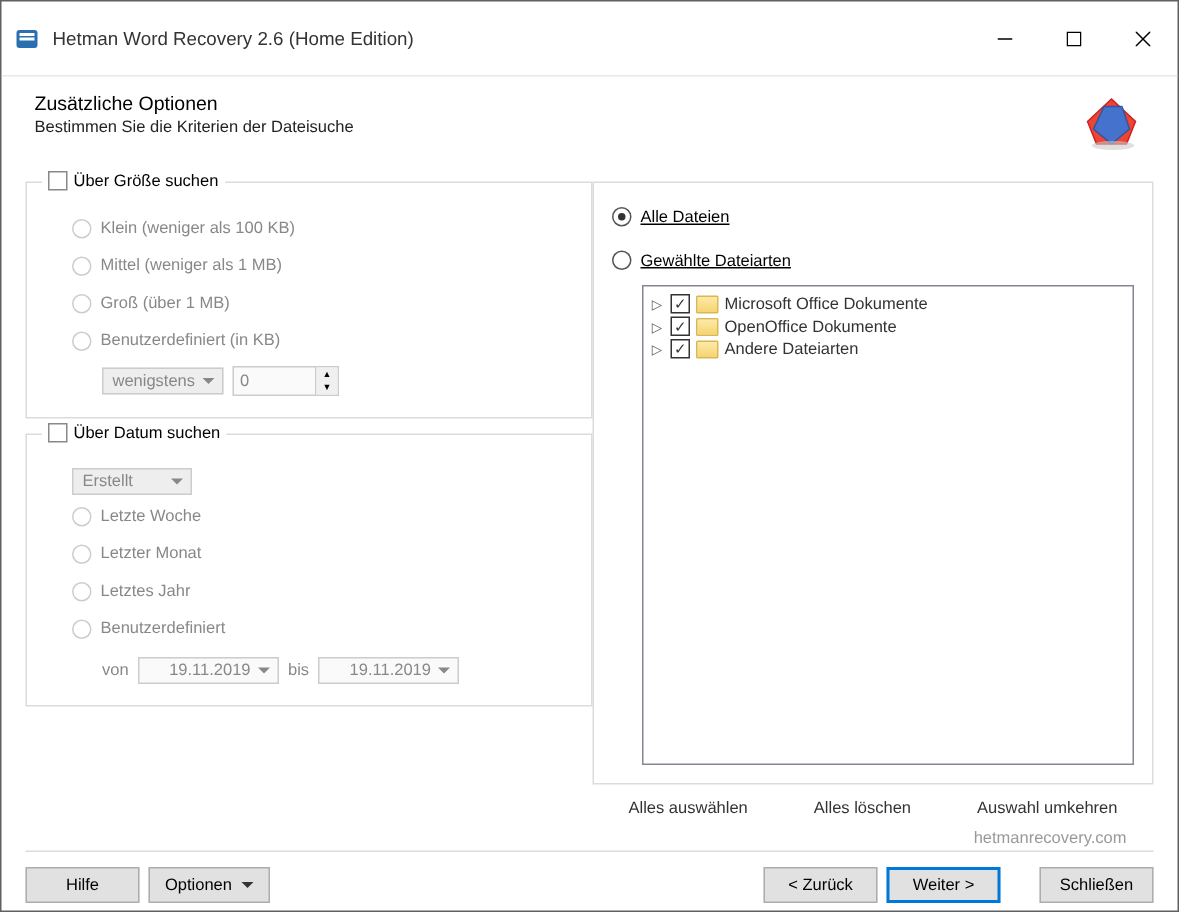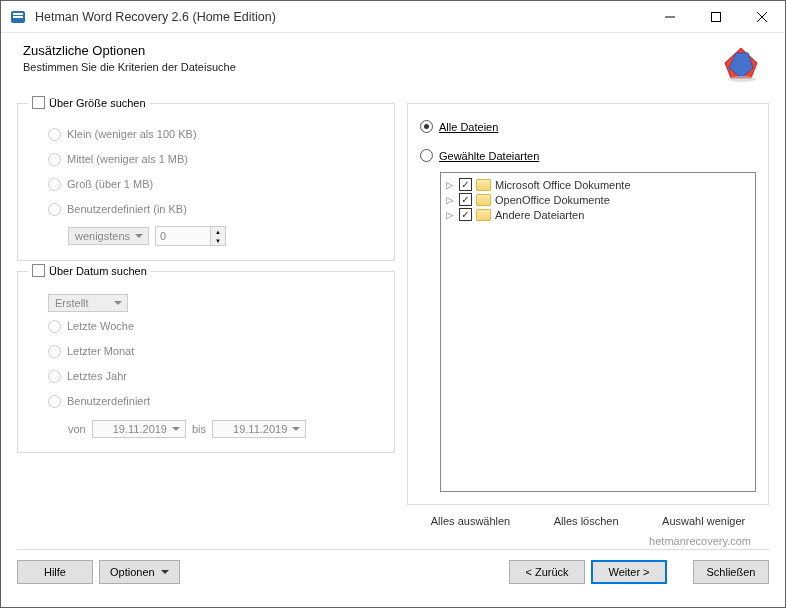--- a/index.html
+++ b/index.html
@@ -1,29 +1,29 @@
 <!DOCTYPE html>
 <html><head>
 <meta charset="utf-8">
 <style>
 * { box-sizing: border-box; margin: 0; padding: 0; font-family: 'Segoe UI', Tahoma, sans-serif; }
 body { background: #fff; width: 786px; height: 608px; overflow: hidden; border: 1px solid #606060; }
-.titlebar { height: 32px; display: flex; align-items: center; padding-left: 8px; border-bottom: 1px solid #e8e8e8; }
+.titlebar { height: 50px; display: flex; align-items: center; padding-left: 8px; border-bottom: 1px solid #e8e8e8; }
 .titlebar-icon { width: 18px; height: 18px; margin-right: 8px; }
 .titlebar-title { flex: 1; font-size: 12.5px; color: #333; }
 .win-controls { display: flex; height: 100%; }
 .win-btn { width: 46px; height: 100%; display: flex; align-items: center; justify-content: center; cursor: pointer; }
 
 .header { padding: 10px 22px 6px 22px; display: flex; align-items: flex-start; }
 .header-text { flex: 1; }
 .header-title { font-size: 13px; font-weight: normal; color: #000; margin-bottom: 3px; }
 .header-sub { font-size: 11px; color: #222; }
 .header-logo { width: 42px; height: 42px; }
 
-.content { display: flex; padding: 12px 16px 4px 16px; gap: 12px; }
+.content { display: flex; padding: 12px 16px 4px 16px; }
 .col-left { width: 378px; display: flex; flex-direction: column; gap: 10px; }
 .col-right { flex: 1; display: flex; flex-direction: column; }
 
 .groupbox { border: 1px solid #dcdcdc; position: relative; padding: 18px 12px 12px 12px; }
 .group-check { position: absolute; top: -8px; left: 10px; background: #fff; padding: 0 4px; display: flex; align-items: center; font-size: 11px; gap: 4px; }
 .checkbox { width: 13px; height: 13px; border: 1px solid #888; background: #fff; display: inline-block; cursor: pointer; }
 
 .radio-row { display: flex; align-items: flex-start; gap: 6px; padding: 6px 0 6px 18px; font-size: 11px; color: #888; }
 .radio { width: 13px; height: 13px; border: 1px solid #aaa; border-radius: 50%; display: inline-flex; align-items: center; justify-content: center; }
 .radio.checked::after { content: ''; width: 5px; height: 5px; background: #333; border-radius: 50%; }
@@ -199,21 +199,21 @@
           <span class="tree-expand">▷</span>
           <span class="tree-check">✓</span>
           <span class="folder-icon"></span>
           <span>Andere Dateiarten</span>
         </div>
       </div>
     </div>
     <div class="right-actions">
       <span class="link-btn">Alles auswählen</span>
       <span class="link-btn">Alles löschen</span>
-      <span class="link-btn">Auswahl weniger</span>
+      <span class="link-btn">Auswahl umkehren</span>
     </div>
   </div>
 </div>
 
 <div class="footer-link">hetmanrecovery.com</div>
 
 <div class="footer-btns">
   <button class="btn">Hilfe</button>
   <button class="btn dropdown">Optionen</button>
   <div class="spacer"></div>

